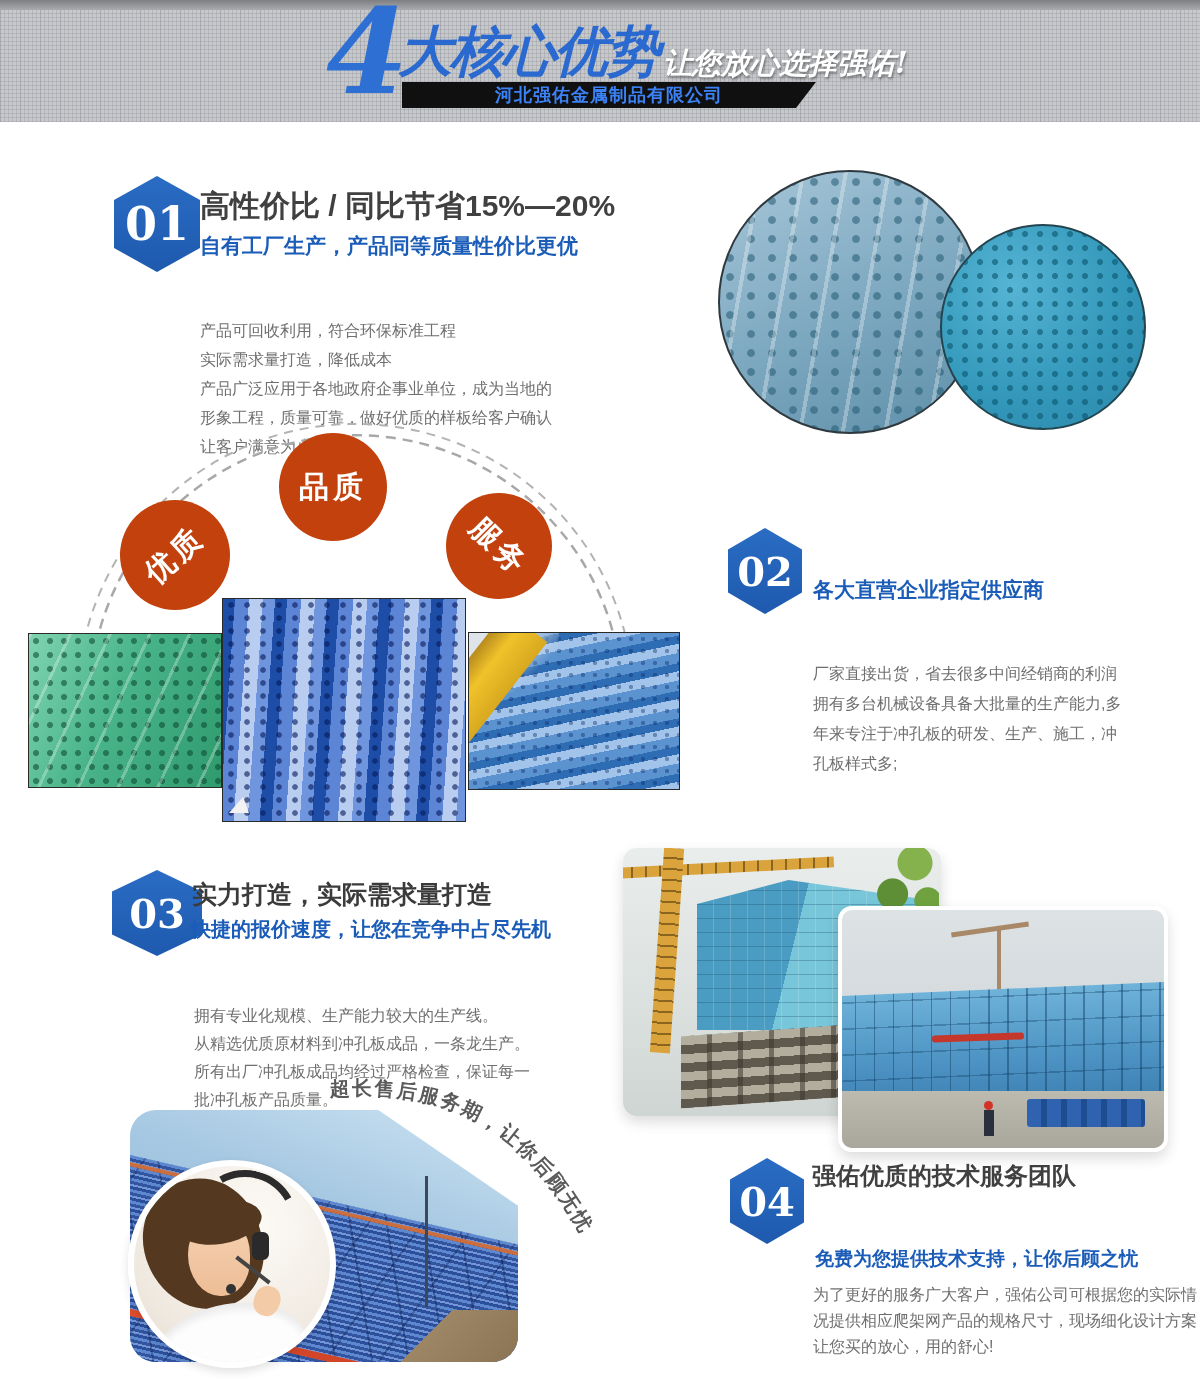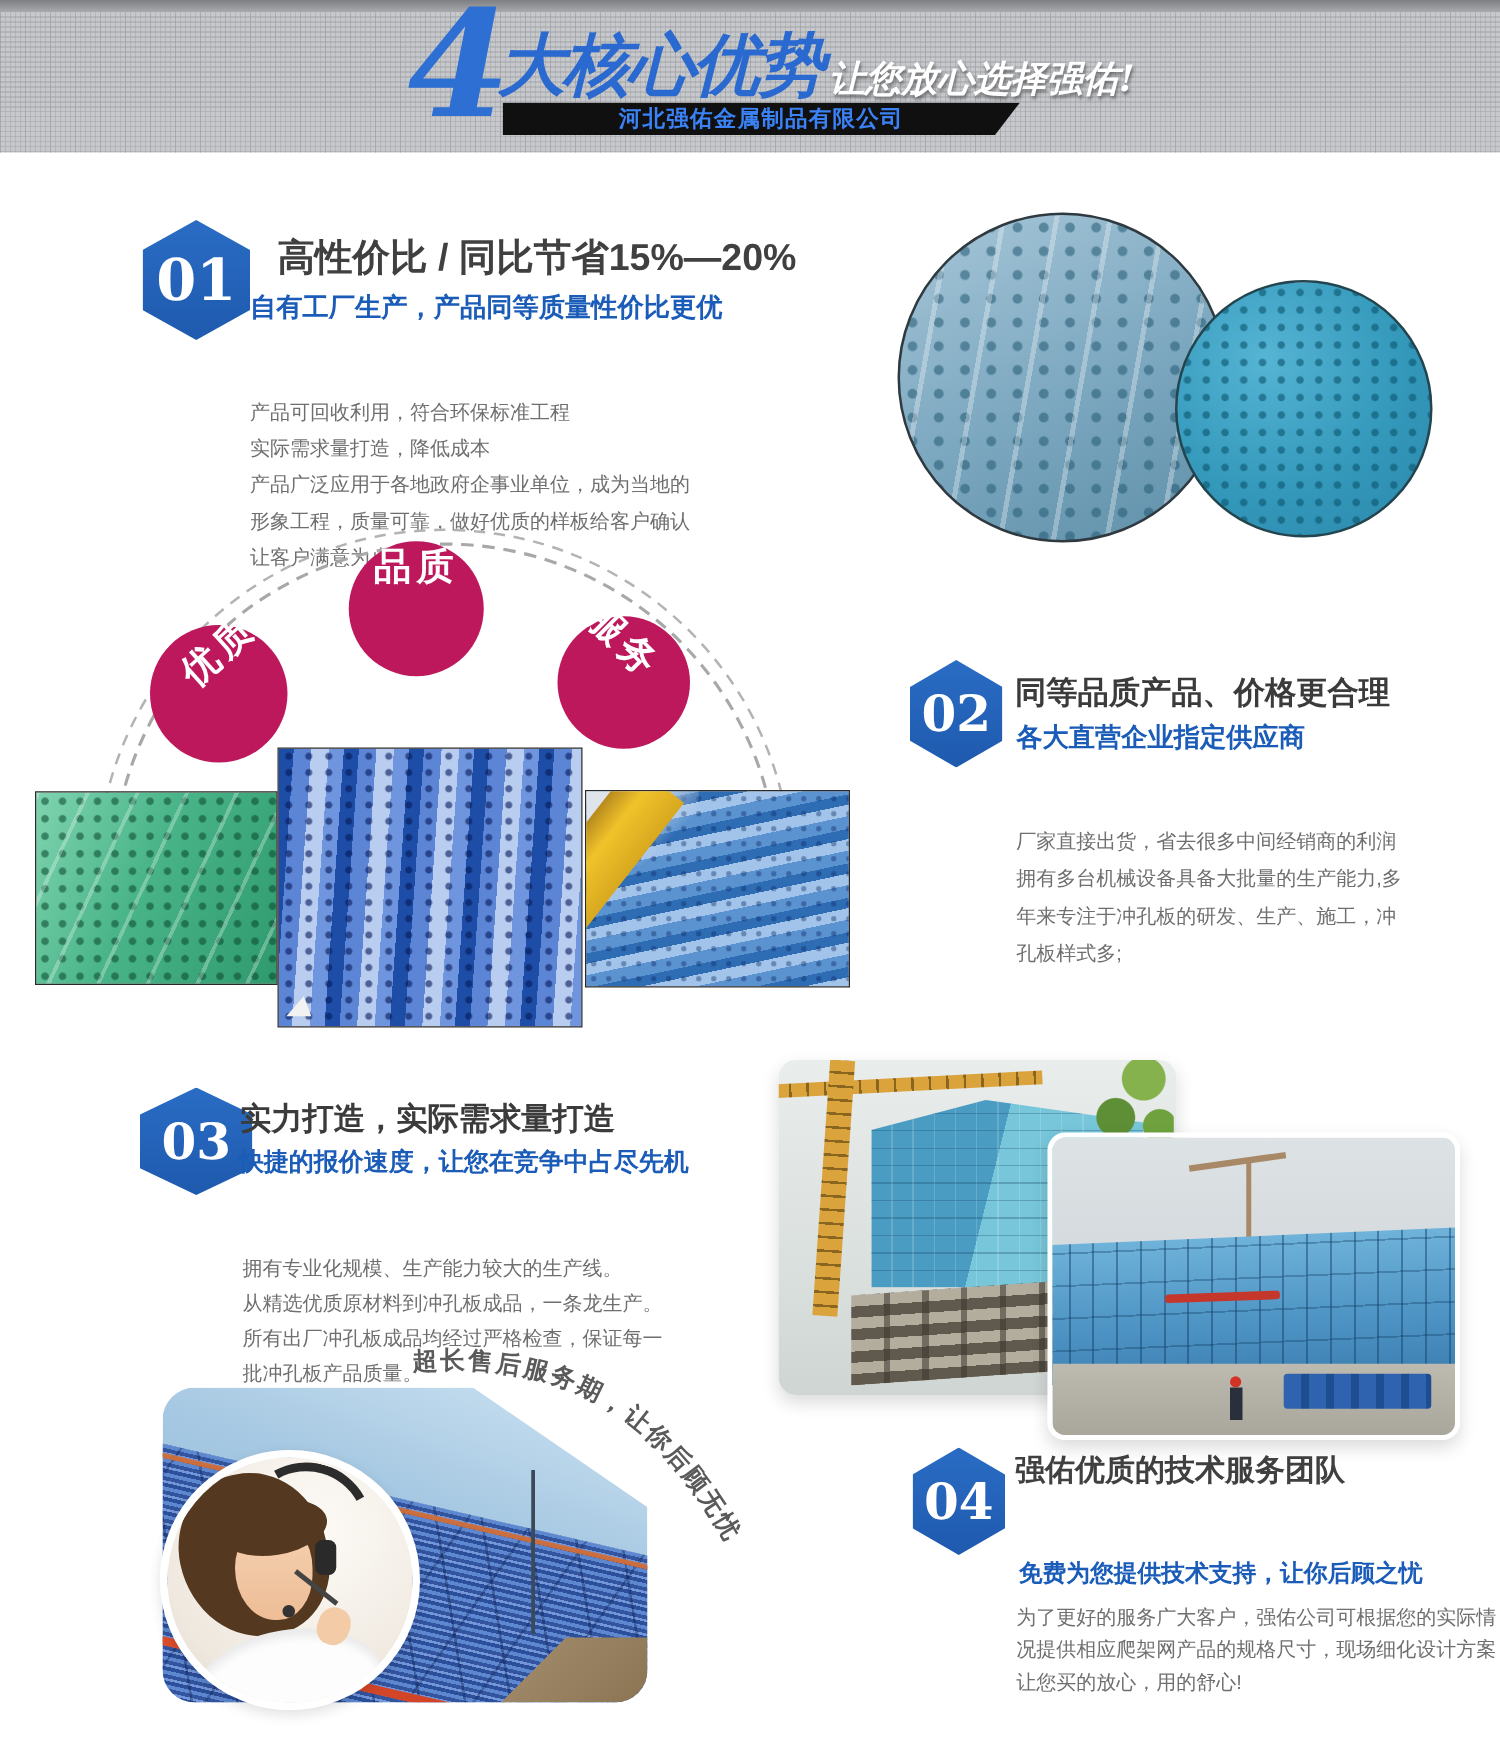--- a/index.html
+++ b/index.html
@@ -32,36 +32,36 @@
   .hex.h1{left:114px;top:176px;width:86px;height:96px;}
   .hex.h1 span{font-size:46px;}
   .hex.h2{left:728px;top:528px;width:74px;height:86px;}
   .hex.h3{left:112px;top:870px;width:90px;height:86px;}
   .hex.h4{left:730px;top:1158px;width:74px;height:86px;}
   .hex.h2 span,.hex.h3 span,.hex.h4 span{font-size:40px;}
   .sec-title{position:absolute;color:#404040;font-weight:bold;white-space:nowrap;}
   .sec-sub{position:absolute;color:#1a5cb8;font-weight:bold;white-space:nowrap;
     font-family:"DejaVu Serif",serif;}
   .sec-body{position:absolute;color:#6f6f6f;font-size:16px;white-space:nowrap;margin-top:44px;}
-  .t1{left:200px;top:186px;font-size:30px;font-family:"Liberation Sans",sans-serif;padding-left:22px;}
+  .t1{left:200px;top:186px;font-size:30px;font-family:"Liberation Sans",sans-serif;}
   .st1{left:200px;top:232px;font-size:21px;}
   .b1{left:200px;top:272px;line-height:29px;}
   .t2{left:812px;top:537px;font-size:25px;font-family:"DejaVu Serif",serif;color:#3b3b3b;}
   .st2{left:813px;top:576px;font-size:21px;}
   .b2{left:813px;top:615px;line-height:30px;}
   .t3{left:192px;top:878px;font-size:25px;font-family:"DejaVu Serif",serif;color:#3b3b3b;}
   .st3{left:191px;top:916px;font-size:20px;}
   .b3{left:194px;top:958px;line-height:28px;}
   .t4{left:812px;top:1160px;font-size:24px;}
   .st4{left:815px;top:1246px;font-size:19px;}
   .b4{left:813px;top:1238px;line-height:26px;}
   
   .arc-svg{position:absolute;left:0;top:0;width:1200px;height:1400px;z-index:1;pointer-events:none;}
-  .badge{position:absolute;border-radius:50%;background:#be185d;z-index:2;
-    display:flex;align-items:flex-start;justify-content:center;}
+  .badge{position:absolute;border-radius:50%;background:#c2410c;z-index:2;
+    display:flex;align-items:center;justify-content:center;}
   .badge span{color:#fff;font-weight:bold;font-size:30px;letter-spacing:4px;}
   .badge.bq1{left:120px;top:500px;width:110px;height:110px;}
   .badge.bq1 span{transform:rotate(-42deg);}
   .badge.bq2{left:279px;top:433px;width:108px;height:108px;}
   .badge.bq3{left:446px;top:493px;width:106px;height:106px;}
   .badge.bq3 span{transform:rotate(45deg);}
   
   .pimg{position:absolute;border:1px solid #2a2a2a;box-sizing:border-box;}
   .pimg.green{left:28px;top:633px;width:194px;height:155px;z-index:3;
     background:
@@ -224,21 +224,20 @@
     <div>形象工程，质量可靠，做好优质的样板给客户确认</div>
     <div>让客户满意为止</div>
   </div>
 
   <div class="pcircle pc-big"></div>
   <div class="pcircle pc-small"></div>
 
   <div class="hex h2">
       <span>02</span>
     </div>
-  <div class="sec-title t2">同等品质产品、价格更合理</div>
   <div class="sec-sub st2">各大直营企业指定供应商</div>
   <div class="sec-body b2">
     <div>厂家直接出货，省去很多中间经销商的利润</div>
     <div>拥有多台机械设备具备大批量的生产能力,多</div>
     <div>年来专注于冲孔板的研发、生产、施工，冲</div>
     <div>孔板样式多;</div>
   </div>
 
   <div class="pimg green"></div>
   <div class="pimg blue-right">

